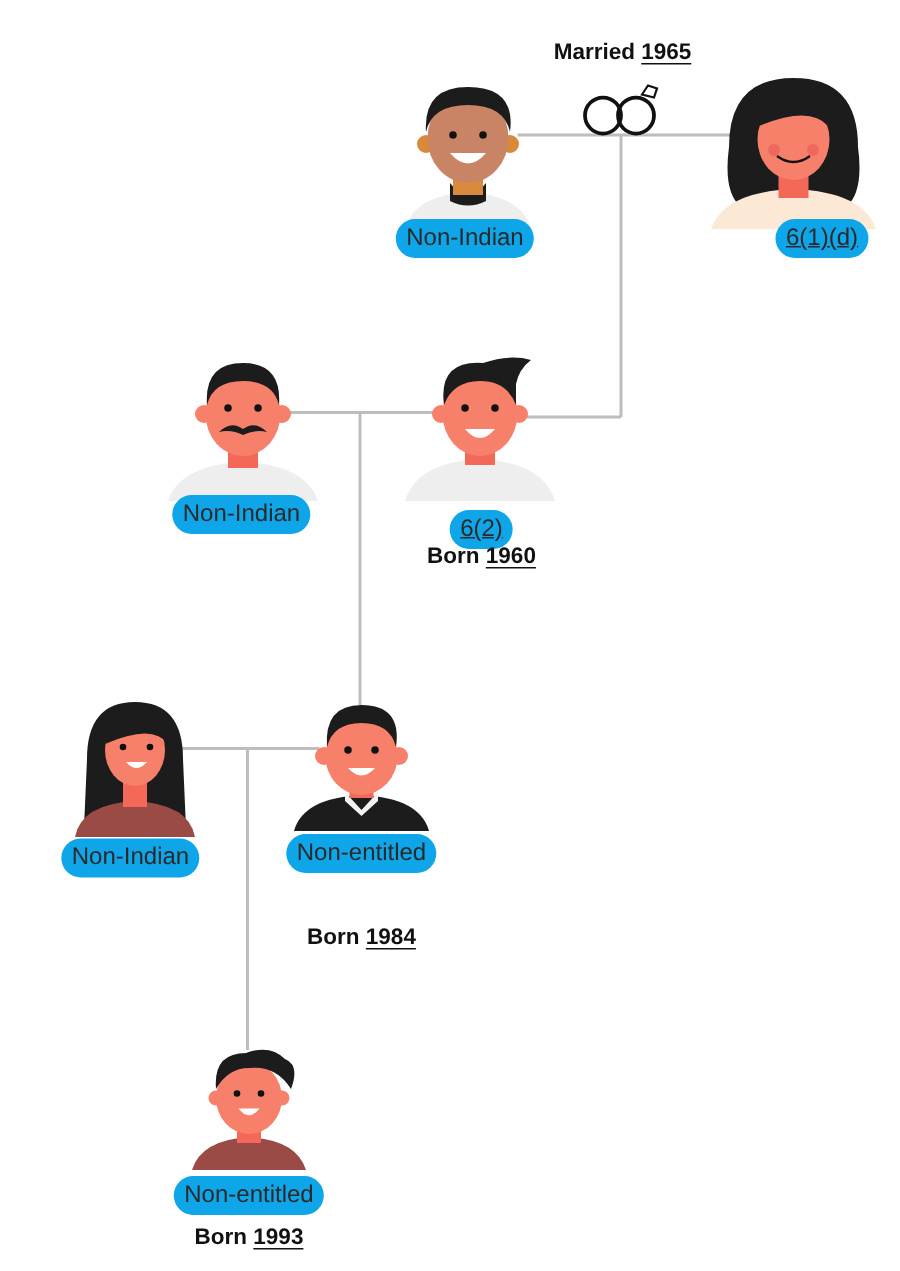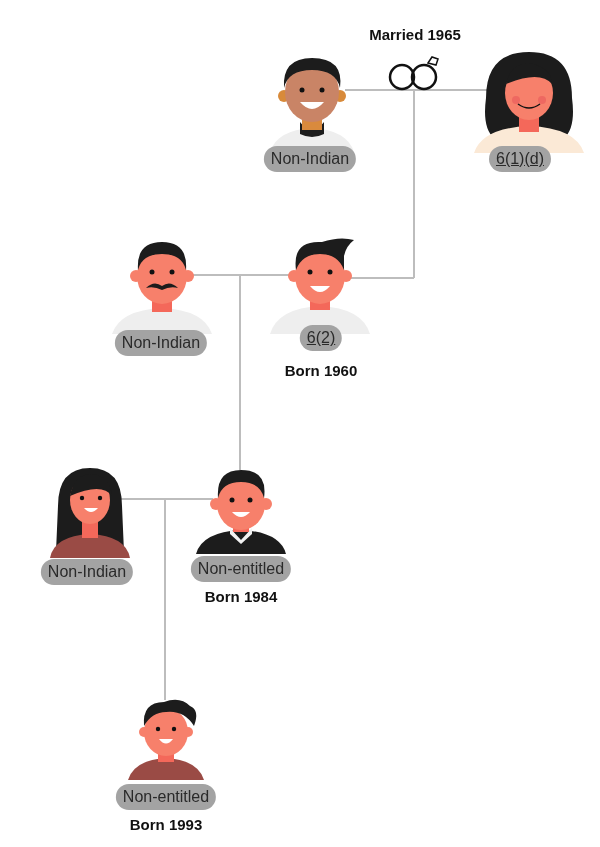--- a/index.html
+++ b/index.html
@@ -1,22 +1,22 @@
 <!DOCTYPE html>
 <html><head>
 <meta charset="utf-8">
 <style>
   html, body { margin:0; padding:0; background:#ffffff; }
   body { width:600px; height:847px; position:relative; overflow:hidden; font-family:"Liberation Sans", sans-serif; }
   #lines { position:absolute; left:0; top:0; width:600px; height:847px; }
   .person { position:absolute; }
   .person svg { display:block; }
-  .badge { position:absolute; background:#a3a3a3; color:#2a2a2a; font-size:16px; border-radius:14px; padding:3px 7px; line-height:20px; white-space:nowrap; transform:translateX(-50%); }
+  .badge { position:absolute; background:#0ea5e9; color:#2a2a2a; font-size:16px; border-radius:14px; padding:3px 7px; line-height:20px; white-space:nowrap; transform:translateX(-50%); }
   .caption { position:absolute; font-weight:bold; font-size:15px; color:#111; white-space:nowrap; transform:translateX(-50%); }
-  .caption .yr { text-underline-offset:3px; }
+  .caption .yr { text-decoration:underline; text-underline-offset:3px; }
 </style>
 </head>
 <body>
 
 <svg id="lines" viewBox="0 0 600 847">
   <g stroke="#bdbdbd" stroke-width="2" fill="none">
     <line x1="345" y1="90" x2="488" y2="90"></line>
     <line x1="414" y1="90" x2="414" y2="278"></line>
     <line x1="414" y1="278" x2="350" y2="278"></line>
     <line x1="190" y1="275" x2="300" y2="275"></line>
@@ -56,21 +56,21 @@
     <path d="M55 4 Q12 4 12 50 Q8 80 20 90 L90 90 Q102 80 98 50 Q98 4 55 4Z" fill="#1c1c1c"></path>
     <path d="M0 105 Q8 80 55 78 Q102 80 110 105Z" fill="#fbe9d6"></path>
     <rect x="45" y="60" width="20" height="24" fill="#f4685a"></rect>
     <ellipse cx="55" cy="45" rx="24" ry="27" fill="#f7806b"></ellipse>
     <path d="M32 36 Q38 12 60 16 Q78 22 78 36 Q66 22 32 36Z" fill="#1c1c1c"></path>
     <circle cx="42" cy="52" r="4" fill="#e8585a" opacity=".6"></circle>
       <circle cx="68" cy="52" r="4" fill="#e8585a" opacity=".6"></circle>
     <path d="M44 56 Q55 64 66 56" stroke="#111" stroke-width="1.5" fill="none"></path>
   </svg>
 </div>
-<div class="badge" style="left:520px; top:146px;text-decoration:underline;">6(1)(d)</div>
+<div class="badge" style="left:548px; top:146px;text-decoration:underline;">6(1)(d)</div>
 
 <div class="person" style="left:112px; top:238px;">
   <svg width="100" height="96" viewBox="0 0 100 96">
     <path d="M0 96 Q8 72 50 70 Q92 72 100 96Z" fill="#eeeeee"></path>
     <rect x="40" y="52" width="20" height="22" fill="#f4685a"></rect>
     <circle cx="24" cy="38" r="6" fill="#f7806b"></circle>
       <circle cx="76" cy="38" r="6" fill="#f7806b"></circle>
     <ellipse cx="50" cy="38" rx="25" ry="28" fill="#f7806b"></ellipse>
     <path d="M26 32 Q24 4 50 4 Q76 4 74 32 Q70 16 50 16 Q30 16 26 32Z" fill="#1c1c1c"></path>
     <circle cx="40" cy="34" r="2.5" fill="#111"></circle>
@@ -86,21 +86,21 @@
     <rect x="40" y="52" width="20" height="22" fill="#f4685a"></rect>
     <circle cx="24" cy="40" r="6" fill="#f7806b"></circle>
       <circle cx="76" cy="40" r="6" fill="#f7806b"></circle>
     <ellipse cx="50" cy="40" rx="25" ry="28" fill="#f7806b"></ellipse>
     <path d="M26 34 Q22 4 52 6 Q70 0 84 4 Q76 10 74 20 Q74 28 74 34 Q68 18 50 18 Q32 18 26 34Z" fill="#1c1c1c"></path>
     <circle cx="40" cy="36" r="2.5" fill="#111"></circle>
       <circle cx="60" cy="36" r="2.5" fill="#111"></circle>
     <path d="M40 50 Q50 62 60 50 Z" fill="#fff"></path>
   </svg>
 </div>
-<div class="badge" style="left:321px; top:325px;text-decoration:underline;">6(2)</div>
+<div class="badge" style="left:321px; top:340px;text-decoration:underline;">6(2)</div>
 <div class="caption" style="left:321px; top:362px;">
   <span>Born</span> <span class="yr">1960</span>
 </div>
 
 <div class="person" style="left:48px; top:466px;">
   <svg width="84" height="92" viewBox="0 0 84 92">
     <path d="M42 2 Q10 2 10 40 L8 86 L76 86 L74 40 Q74 2 42 2Z" fill="#1c1c1c"></path>
     <path d="M2 92 Q6 70 42 68 Q78 70 82 92Z" fill="#9a4b45"></path>
     <rect x="34" y="50" width="16" height="22" fill="#f4685a"></rect>
     <ellipse cx="42" cy="34" rx="20" ry="24" fill="#f7806b"></ellipse>
@@ -120,21 +120,21 @@
     <circle cx="20" cy="36" r="6" fill="#f7806b"></circle>
       <circle cx="70" cy="36" r="6" fill="#f7806b"></circle>
     <ellipse cx="45" cy="36" rx="24" ry="26" fill="#f7806b"></ellipse>
     <path d="M22 30 Q20 2 45 2 Q72 2 68 30 Q64 14 45 14 Q26 14 22 30Z" fill="#1c1c1c"></path>
     <circle cx="36" cy="32" r="2.5" fill="#111"></circle>
       <circle cx="54" cy="32" r="2.5" fill="#111"></circle>
     <path d="M36 44 Q45 54 54 44Z" fill="#fff"></path>
   </svg>
 </div>
 <div class="badge" style="left:241px; top:556px;">Non-entitled</div>
-<div class="caption" style="left:241px; top:588px;">
+<div class="caption" style="left:241px; top:616px;">
   <span>Born</span> <span class="yr">1984</span>
 </div>
 
 <div class="person" style="left:124px; top:696px;">
   <svg width="84" height="84" viewBox="0 0 84 84">
     <path d="M4 84 Q10 64 42 62 Q74 64 80 84Z" fill="#9a4b45"></path>
     <rect x="34" y="46" width="16" height="20" fill="#f4685a"></rect>
     <circle cx="20" cy="36" r="5" fill="#f7806b"></circle>
       <circle cx="64" cy="36" r="5" fill="#f7806b"></circle>
     <ellipse cx="42" cy="36" rx="22" ry="24" fill="#f7806b"></ellipse>

